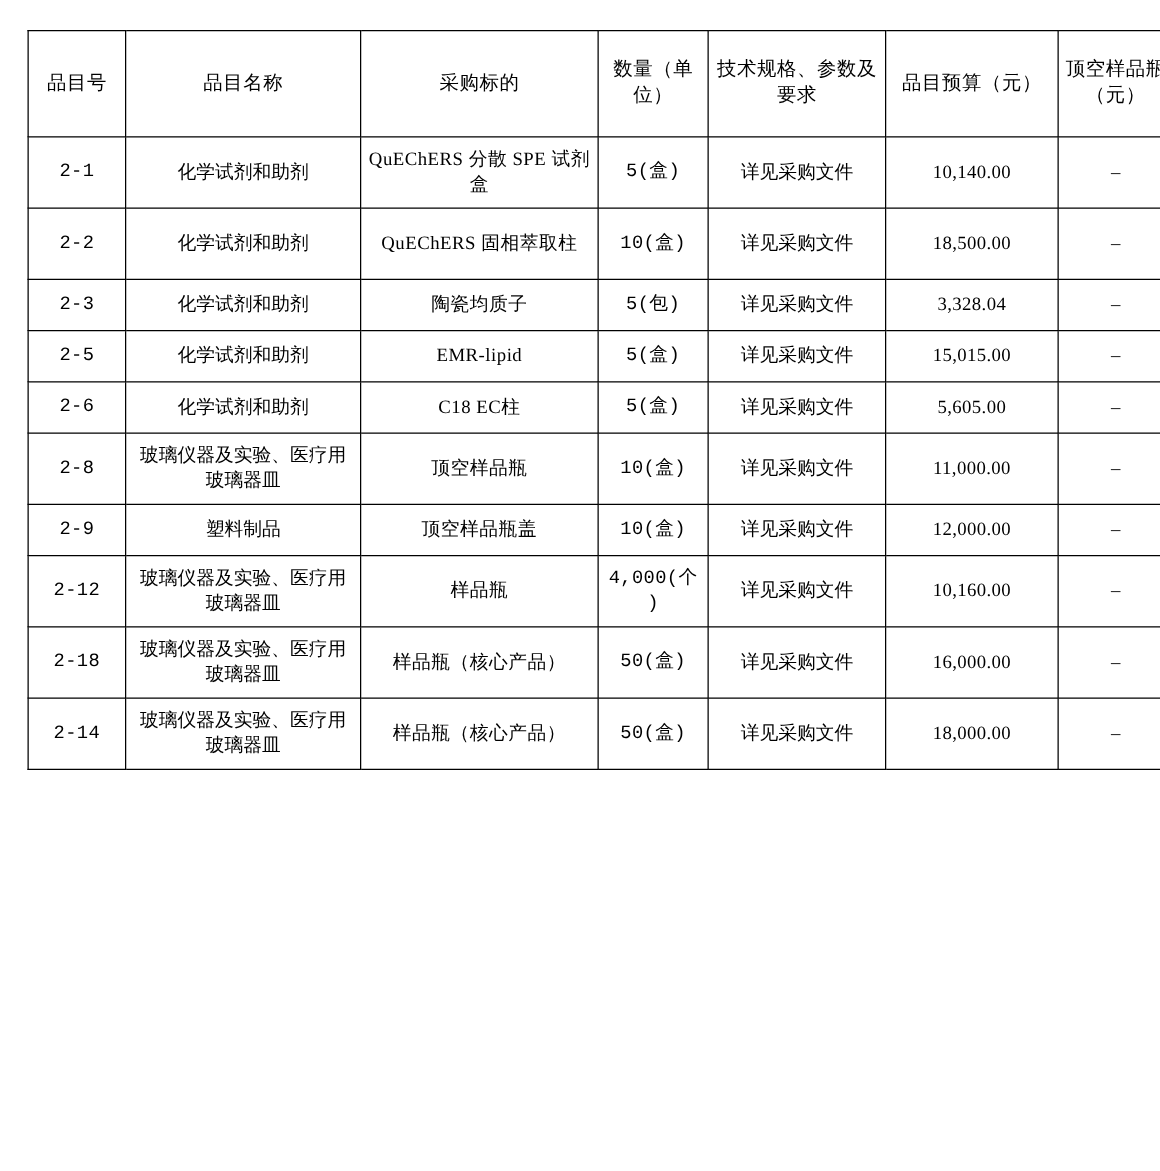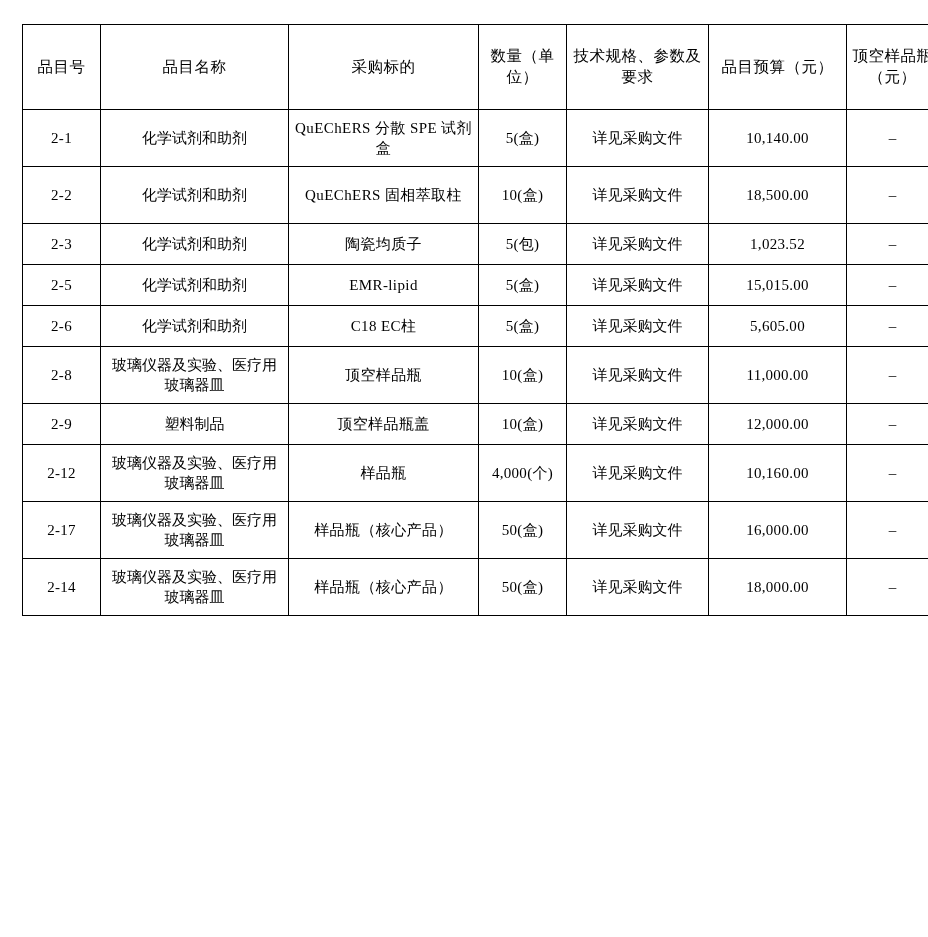--- a/index.html
+++ b/index.html
@@ -47,21 +47,21 @@
   col.c-no      { width: 78px; }
   col.c-name    { width: 188px; }
   col.c-target  { width: 190px; }
   col.c-qty     { width: 88px; }
   col.c-spec    { width: 142px; }
   col.c-budget  { width: 138px; }
   col.c-cap     { width: 92px; }
 
   td.cell-no,
   td.cell-qty {
-    font-family: Liberation Serif, serif;
+    font-family: Liberation Mono, monospace;
     letter-spacing: 0.3px;
   }
   td.cell-budget {
     text-align: right;
     padding-right: 14px;
     letter-spacing: 0.3px;
   }
   td.cell-cap {
     text-align: right;
     padding-right: 16px;
@@ -121,21 +121,21 @@
           <td class="cell-spec">详见采购文件</td>
           <td class="cell-budget">18,500.00</td>
           <td class="cell-cap dash">–</td>
         </tr>
         <tr class="row-short">
           <td class="cell-no">2-3</td>
           <td class="cell-name two-line">化学试剂和助剂</td>
           <td class="cell-target two-line">陶瓷均质子</td>
           <td class="cell-qty">5(包)</td>
           <td class="cell-spec">详见采购文件</td>
-          <td class="cell-budget">1,023.52</td>
+          <td class="cell-budget">3,328.04</td>
           <td class="cell-cap dash">–</td>
         </tr>
         <tr class="row-short">
           <td class="cell-no">2-5</td>
           <td class="cell-name two-line">化学试剂和助剂</td>
           <td class="cell-target two-line">EMR-lipid</td>
           <td class="cell-qty">5(盒)</td>
           <td class="cell-spec">详见采购文件</td>
           <td class="cell-budget">15,015.00</td>
           <td class="cell-cap dash">–</td>
@@ -170,21 +170,21 @@
         <tr class="row-tall">
           <td class="cell-no">2-12</td>
           <td class="cell-name two-line">玻璃仪器及实验、医疗用玻璃器皿</td>
           <td class="cell-target two-line">样品瓶</td>
           <td class="cell-qty">4,000(个)</td>
           <td class="cell-spec">详见采购文件</td>
           <td class="cell-budget">10,160.00</td>
           <td class="cell-cap dash">–</td>
         </tr>
         <tr class="row-tall">
-          <td class="cell-no">2-17</td>
+          <td class="cell-no">2-18</td>
           <td class="cell-name two-line">玻璃仪器及实验、医疗用玻璃器皿</td>
           <td class="cell-target two-line">样品瓶（核心产品）</td>
           <td class="cell-qty">50(盒)</td>
           <td class="cell-spec">详见采购文件</td>
           <td class="cell-budget">16,000.00</td>
           <td class="cell-cap dash">–</td>
         </tr>
         <tr class="row-tall">
           <td class="cell-no">2-14</td>
           <td class="cell-name two-line">玻璃仪器及实验、医疗用玻璃器皿</td>

